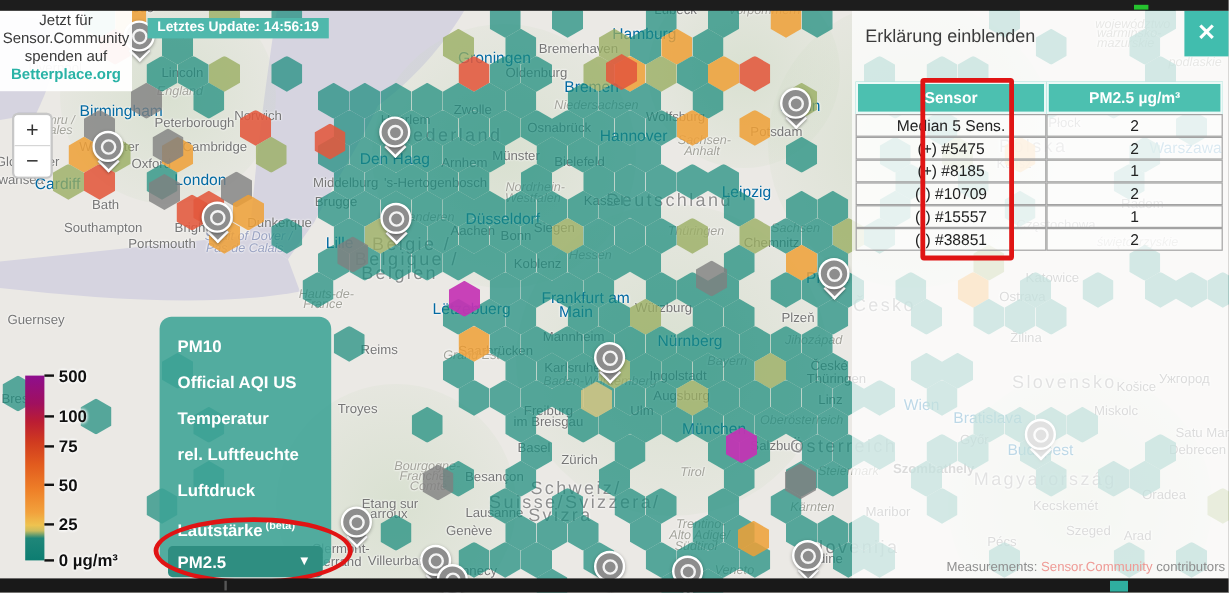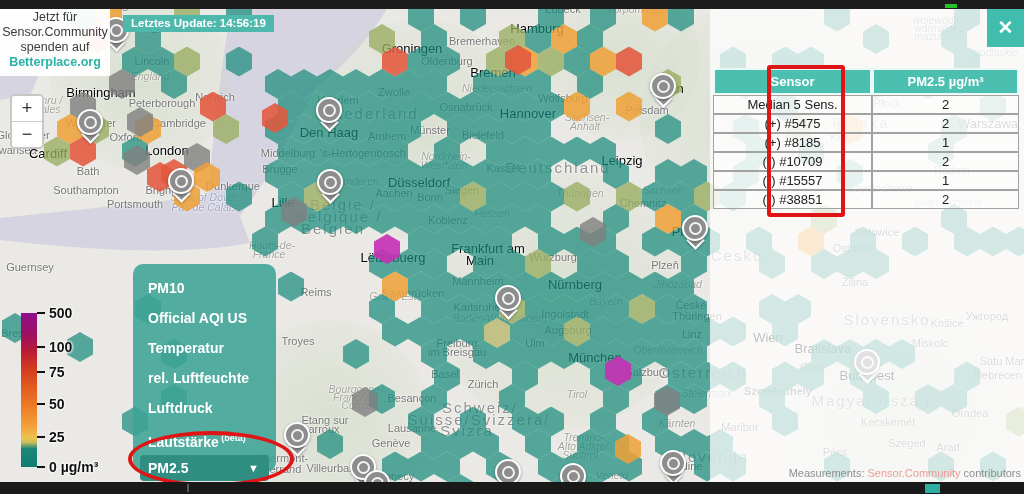--- a/index.html
+++ b/index.html
@@ -5,21 +5,21 @@
   html,body{margin:0;padding:0;background:#777;}
   #screen{position:relative;width:1024px;height:494px;overflow:hidden;
     font-family:"Liberation Sans",sans-serif;background:#ebe9e5;}
   
   #map{position:absolute;inset:0;}
   .water-layer{position:absolute;left:0;top:0;z-index:1;}
   .green-blob{position:absolute;border-radius:50%;z-index:2;pointer-events:none;}
   
   .map-label{position:absolute;transform:translate(-50%,-50%);white-space:nowrap;z-index:4;
     color:#767676;font-size:11px;text-shadow:0 0 2px #fff,0 0 2px #fff;}
-  .map-label.b{font-size:13px;color:#000000;}
+  .map-label.b{font-size:13px;color:#0369a1;}
   .map-label.k{font-size:15px;color:#8f8f8f;letter-spacing:2px;}
   .map-label.r{font-size:10.5px;font-style:italic;color:#a3a39b;}
   .map-label.w{font-size:10.5px;font-style:italic;color:#9aa3c2;}
   
   .hex{position:absolute;width:26px;height:30px;z-index:5;
     clip-path:polygon(50% 0,100% 25%,100% 75%,50% 100%,0 75%,0 25%);}
   
   .map-marker{position:absolute;width:26px;height:38px;z-index:8;transform:translate(-13px,-13px);}
   .map-marker .head{position:relative;width:22px;height:22px;margin:0 auto;border-radius:50%;
     background:#8d8d8d;border:2px solid #fff;box-shadow:0 1px 3px rgba(0,0,0,.35);z-index:2;}
@@ -683,20 +683,21 @@
         <div class="map-marker" style="left: 867px; top: 362px;">
           <div class="head">
             <div class="glyph"></div>
           </div>
           <div class="tail"></div>
         </div>
       </div>
   </div>
 
   <div id="panel">
+    <div id="panel-title">Erklärung einblenden</div>
     <div id="close-btn">✕</div>
     <table id="sensor-table">
       <thead>
           <tr id="sensor-table-head">
             <th>Sensor</th>
             <th>PM2.5 µg/m³</th>
           </tr>
         </thead>
       <tbody id="sensor-table-body">
           <tr>

